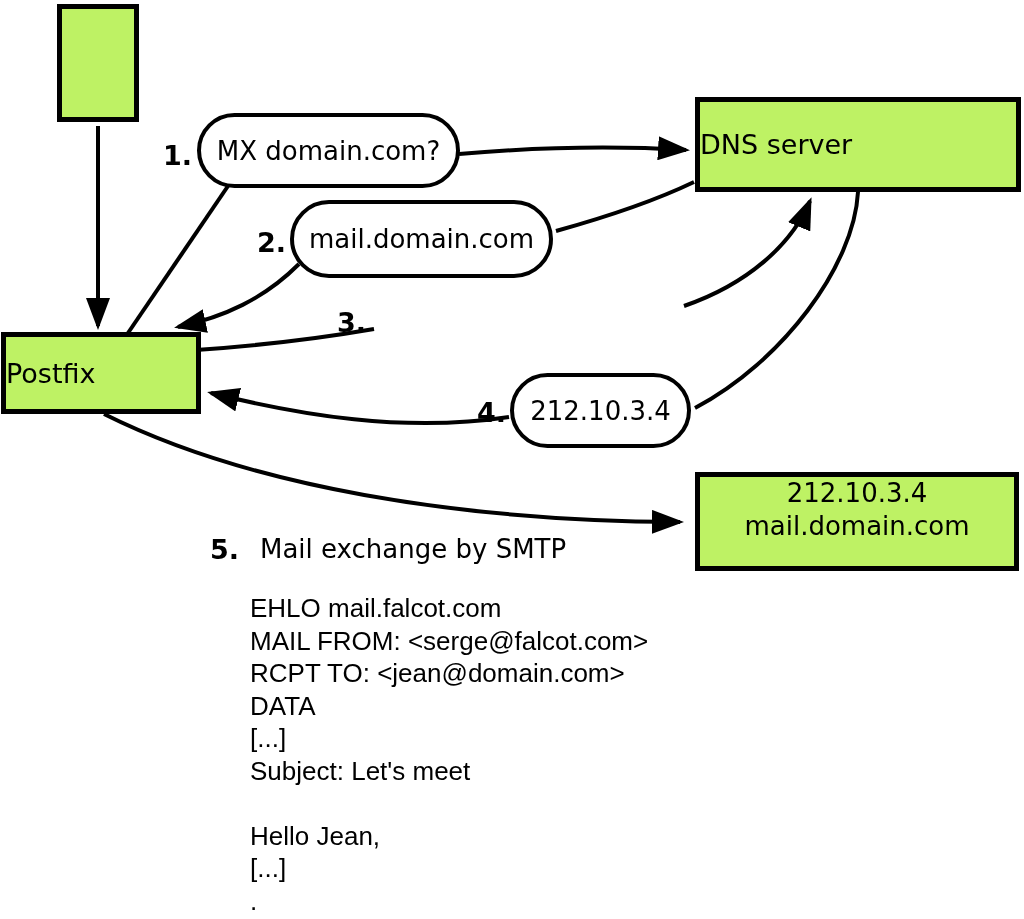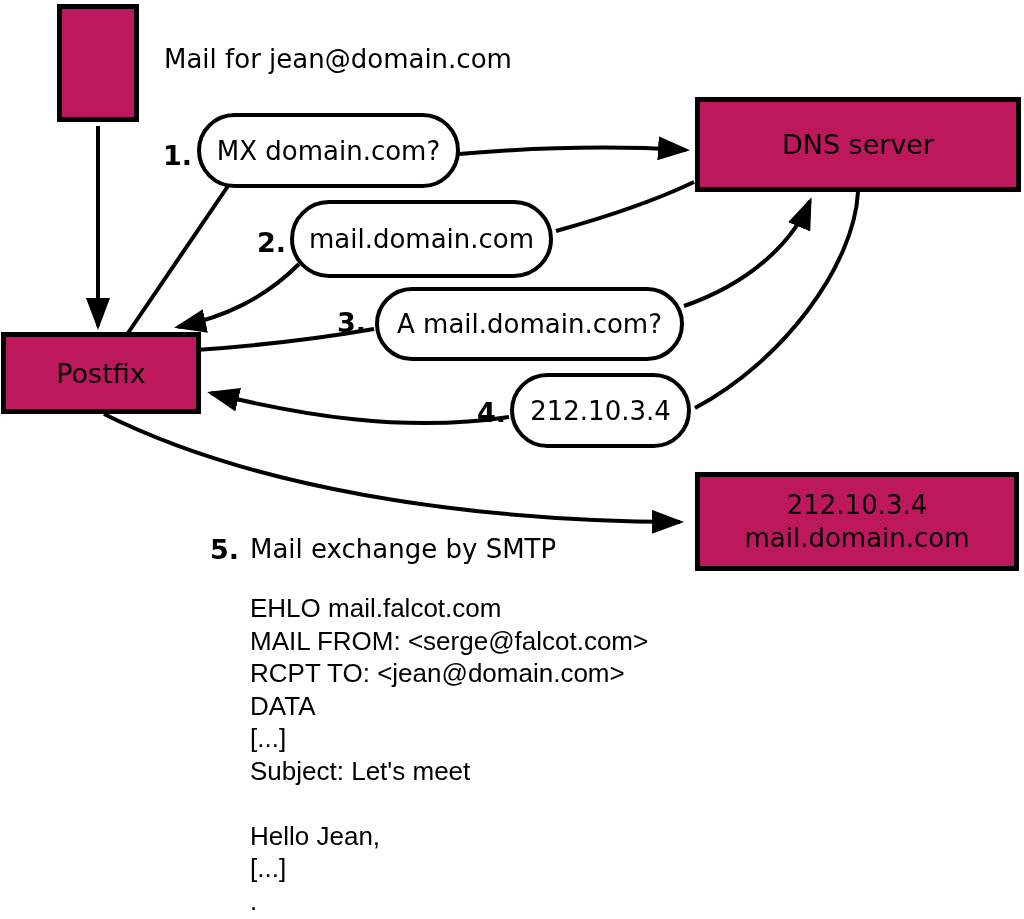--- a/index.html
+++ b/index.html
@@ -3,22 +3,22 @@
 <meta charset="utf-8">
 <style>
   html,body{margin:0;padding:0;background:#fff;}
   .canvas{
     position:relative;width:1024px;height:919px;background:#ffffff;color:#000;
     font-family:"DejaVu Sans","Liberation Sans",sans-serif;overflow:hidden;
   }
   .wires{position:absolute;left:0;top:0;}
   .wire{stroke:#000;stroke-width:4;fill:none;}
   .node{
-    position:absolute;box-sizing:border-box;border:5px solid #000;background:#be185d;
-    display:flex;align-items:center;justify-content:center;font-size:27px;
+    position:absolute;box-sizing:border-box;border:5px solid #000;background:#bef264;
+    display:flex;align-items:center;justify-content:flex-start;font-size:27px;
   }
   .node.result{flex-direction:column;font-size:26px;line-height:33px;}
   .pill{
     position:absolute;box-sizing:border-box;border:4px solid #000;border-radius:42px;
     background:#fff;display:flex;align-items:center;justify-content:center;font-size:26px;
     white-space:nowrap;
   }
   .num{position:absolute;font-weight:bold;font-size:27px;text-align:right;}
   .label{position:absolute;font-size:26px;white-space:nowrap;}
   .smtp{
@@ -44,55 +44,51 @@
     <path class="wire" d="M299,264 C264,299 224,317 178,327" marker-end="url(#ah)"></path>
     <path class="wire" d="M196,350 C268,345 322,338 374,329"></path>
     <path class="wire" d="M684,306 C748,284 792,244 810,201" marker-end="url(#ah)"></path>
     <path class="wire" d="M858,192 C854,266 782,362 695,408"></path>
     <path class="wire" d="M509,417 C404,433 300,415 211,393" marker-end="url(#ah)"></path>
     <path class="wire" d="M104,414 C250,487 460,521 680,522" marker-end="url(#ah)"></path>
   </svg>
 
   <div class="node" style="left:57px;top:4px;width:82px;height:118px;"></div>
 
-  <div class="label" style="left:164px;top:44px;">Mail for jean@domain.com</div>
 
   <div class="node" style="left:1px;top:332px;width:200px;height:82px;">
     <span>Postfix</span>
   </div>
 
   <div class="node" style="left:695px;top:97px;width:326px;height:95px;">
     <span>DNS server</span>
   </div>
 
   <div class="node result" style="left:695px;top:472px;width:324px;height:99px;">
     <div>212.10.3.4</div>
     <div>mail.domain.com</div>
   </div>
 
   <div class="pill" style="left:197px;top:113px;width:263px;height:75px;">
     <span>MX domain.com?</span>
   </div>
   <div class="pill" style="left:290px;top:200px;width:263px;height:78px;">
     <span>mail.domain.com</span>
   </div>
-  <div class="pill" style="left:375px;top:287px;width:309px;height:74px;">
-    <span>A mail.domain.com?</span>
-  </div>
   <div class="pill" style="left:510px;top:373px;width:181px;height:75px;">
     <span>212.10.3.4</span>
   </div>
 
   <div class="num" style="left:130px;top:140px;width:62px;">1.</div>
   <div class="num" style="left:224px;top:227px;width:62px;">2.</div>
   <div class="num" style="left:304px;top:307px;width:62px;">3.</div>
   <div class="num" style="left:444px;top:397px;width:62px;">4.</div>
 
   <div class="num" style="left:205px;top:534px;width:34px;">5.</div>
-  <div class="label" style="left:250px;top:534px;">Mail exchange by SMTP</div>
+  <div class="label" style="left:260px;top:534px;">Mail exchange by SMTP</div>
 
   <pre class="smtp">EHLO mail.falcot.com
 MAIL FROM: &lt;serge@falcot.com&gt;
 RCPT TO: &lt;jean@domain.com&gt;
 DATA
 [...]
 Subject: Let's meet
 
 Hello Jean,
 [...]

